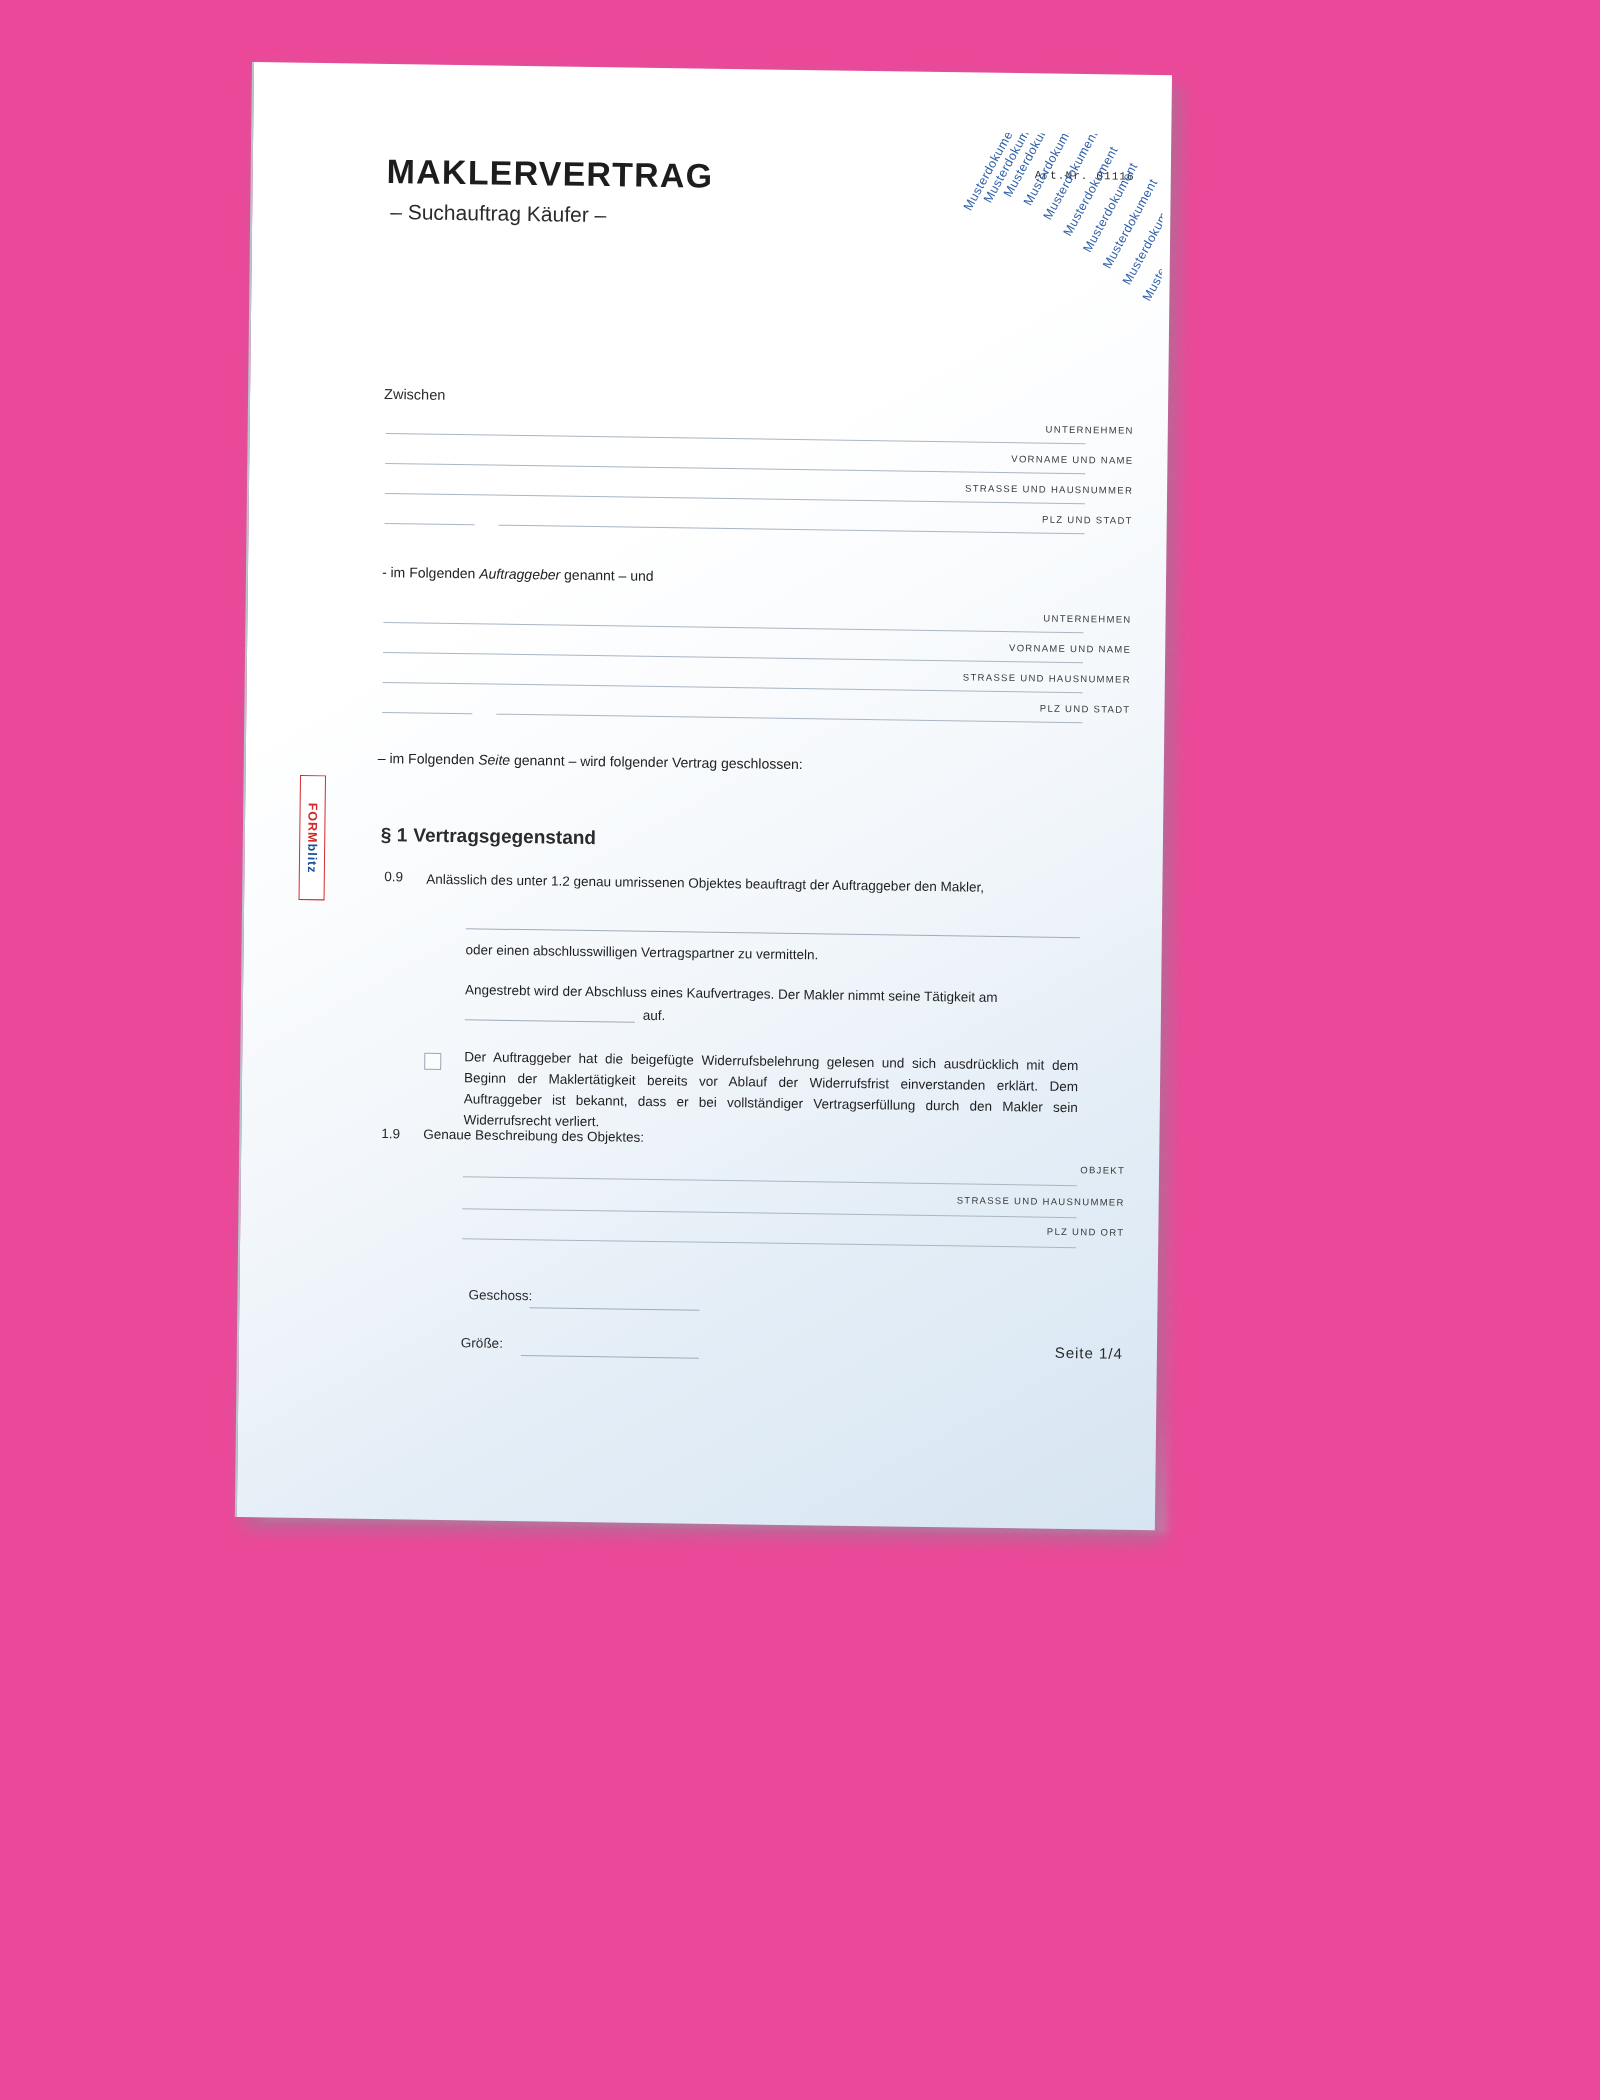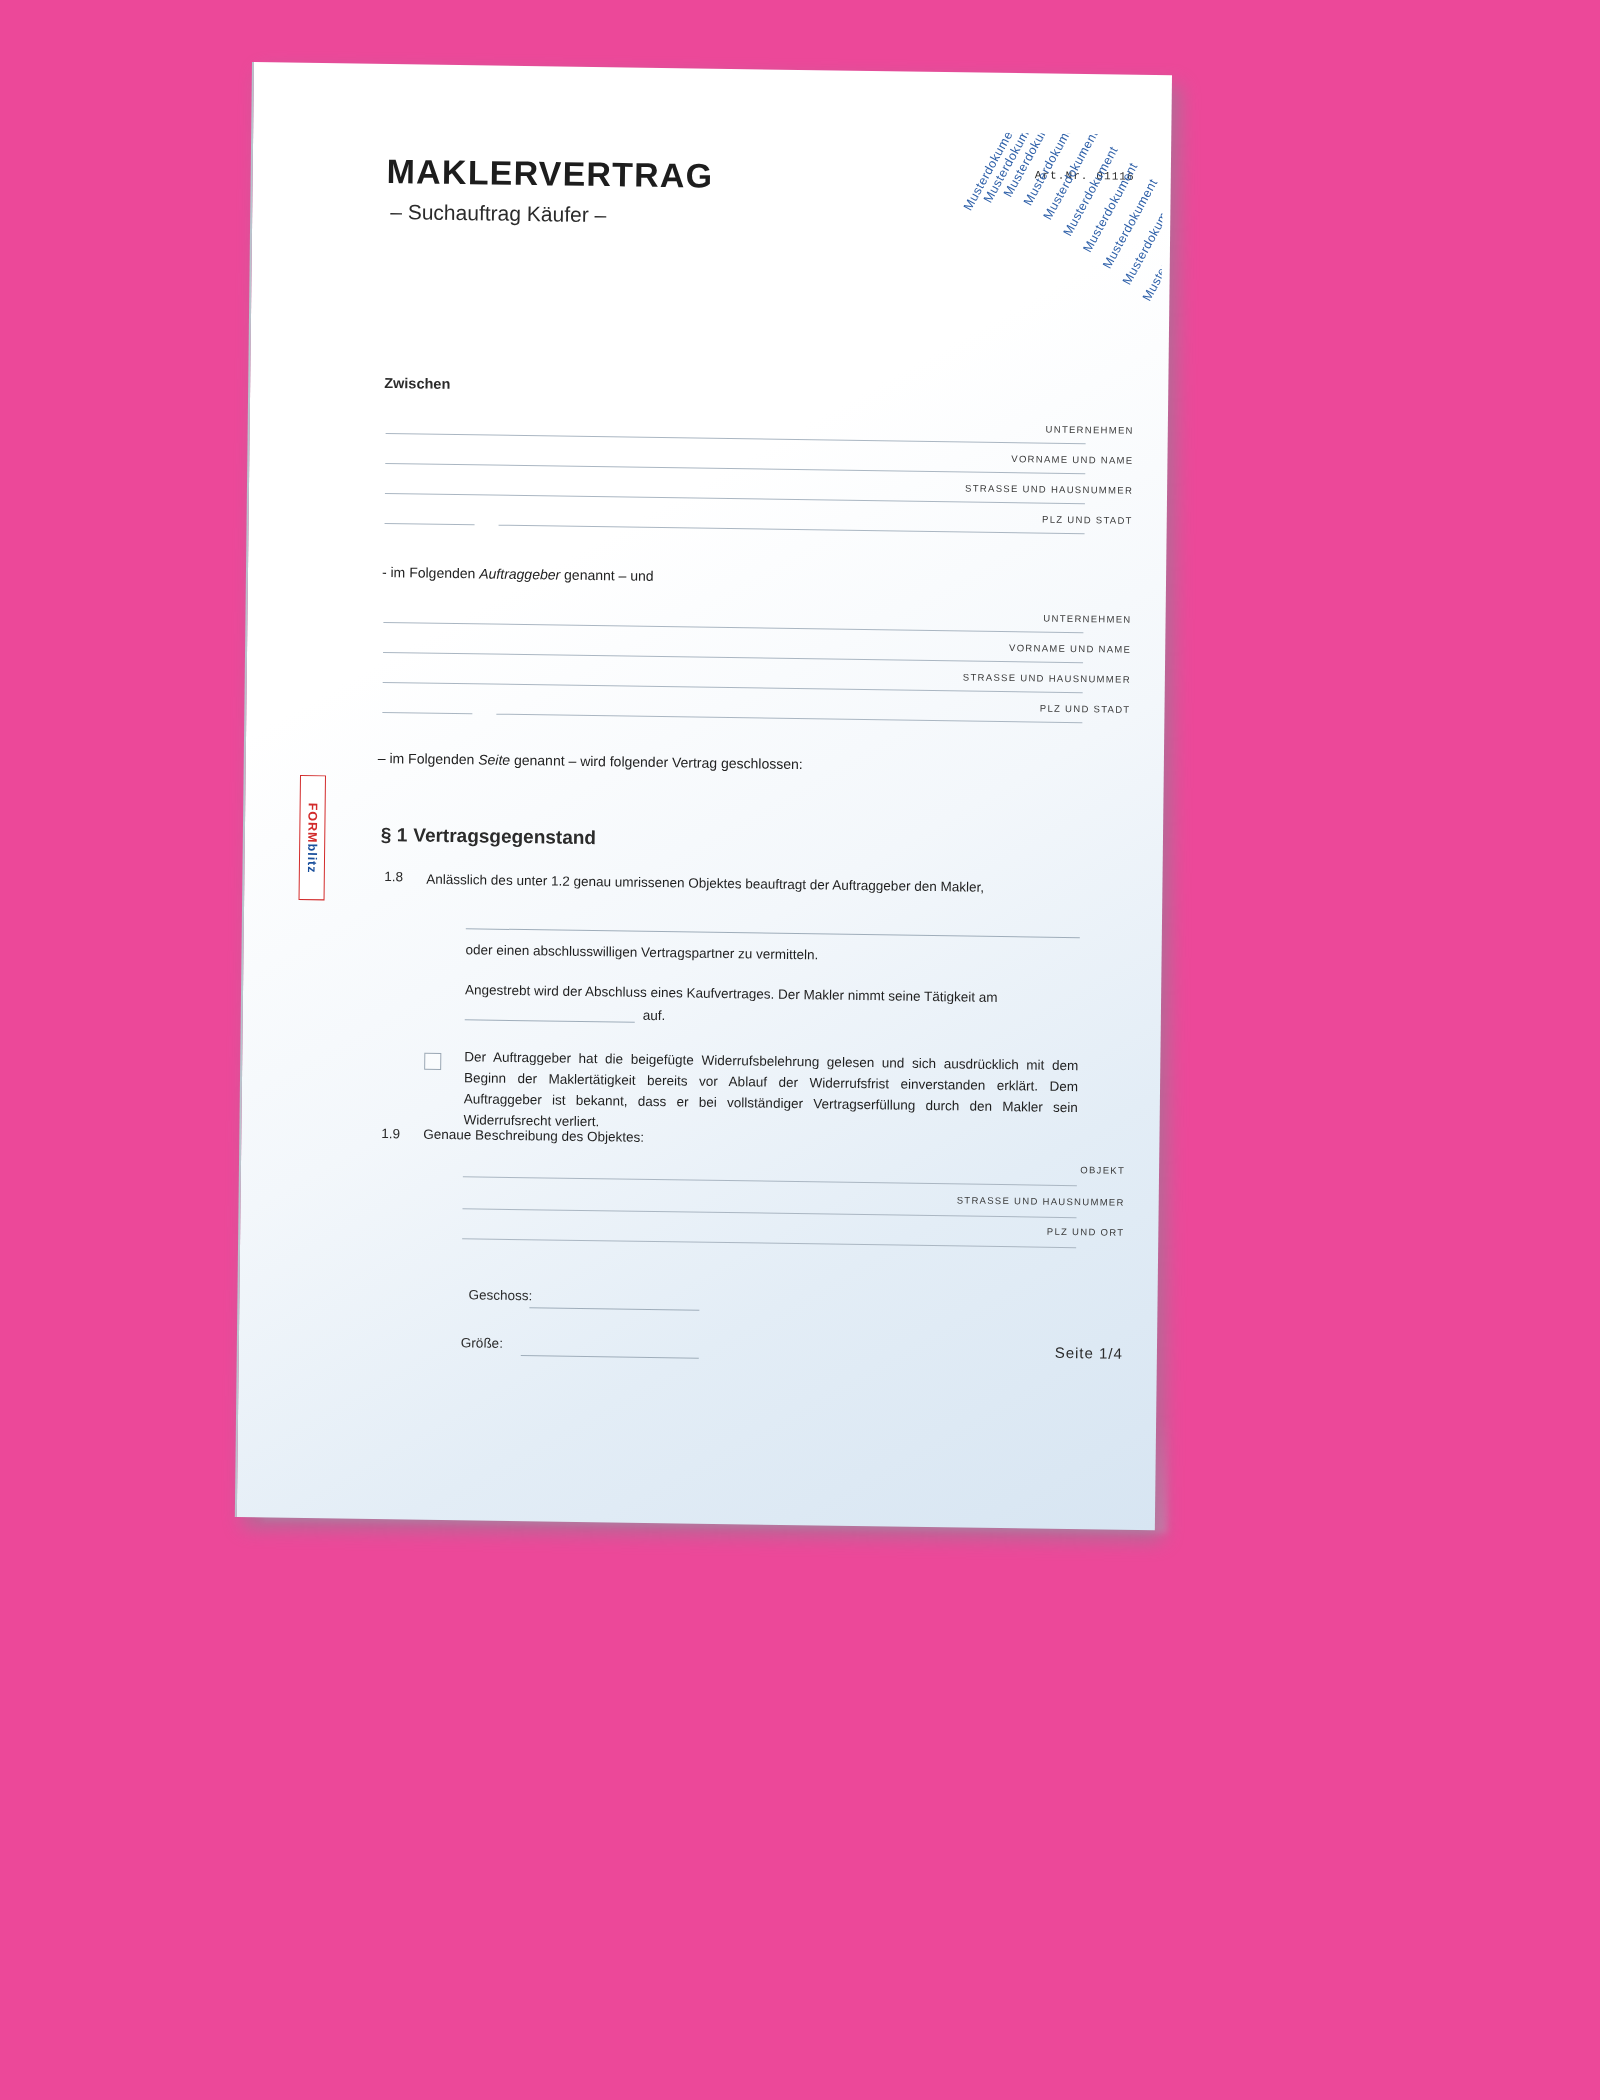--- a/index.html
+++ b/index.html
@@ -144,23 +144,22 @@
     font-size: 12.5px;
     color: #2d5fa8;
     white-space: nowrap;
     font-family: "Liberation Sans", sans-serif;
     letter-spacing: 0.5px;
   }
 
   .lbl-zwischen {
     position: absolute;
     left: 134px;
-    top: 311px;
+    top: 322px;
     font-size: 14.5px;
-    font-weight: bold;
   }
 
   
   .field {
     position: absolute;
     border-bottom: 1px solid #aab6c2;
     height: 1px;
   }
   .field-label {
     position: absolute;
@@ -288,21 +287,21 @@
         <div class="field-label" style="right:36px; top:629px; width:300px;">PLZ UND STADT</div>
 
         <div class="para" style="left:132px; top:686px;">
           <span>– im Folgenden </span><i>Seite</i><span> genannt – wird folgender Vertrag geschlossen:</span>
         </div>
 
         <div class="sec-title">
           <span class="num">§ 1</span><span>Vertragsgegenstand</span>
         </div>
 
-        <div class="clause-no" style="left:140px; top:805px;">1.8</div>
+        <div class="clause-no" style="left:140px; top:805px;">0.9</div>
         <div class="clause-txt" style="left:182px; top:805px; width:660px;">Anlässlich des unter 1.2 genau umrissenen Objektes beauftragt der Auftraggeber den Makler,</div>
 
         <div class="inline-line" style="left:222px; top:862px; width:614px;"></div>
 
         <div class="clause-txt" style="left:222px; top:875px; width:620px;">oder einen abschlusswilligen Vertragspartner zu vermitteln.</div>
 
         <div class="clause-txt just" style="left:222px; top:915px; width:614px;">Angestrebt wird der Abschluss eines Kaufvertrages. Der Makler nimmt seine Tätigkeit am</div>
         <div class="inline-line" style="left:222px; top:953px; width:170px;"></div>
         <div class="clause-txt" style="left:400px; top:938px; width:80px;">auf.</div>
 

